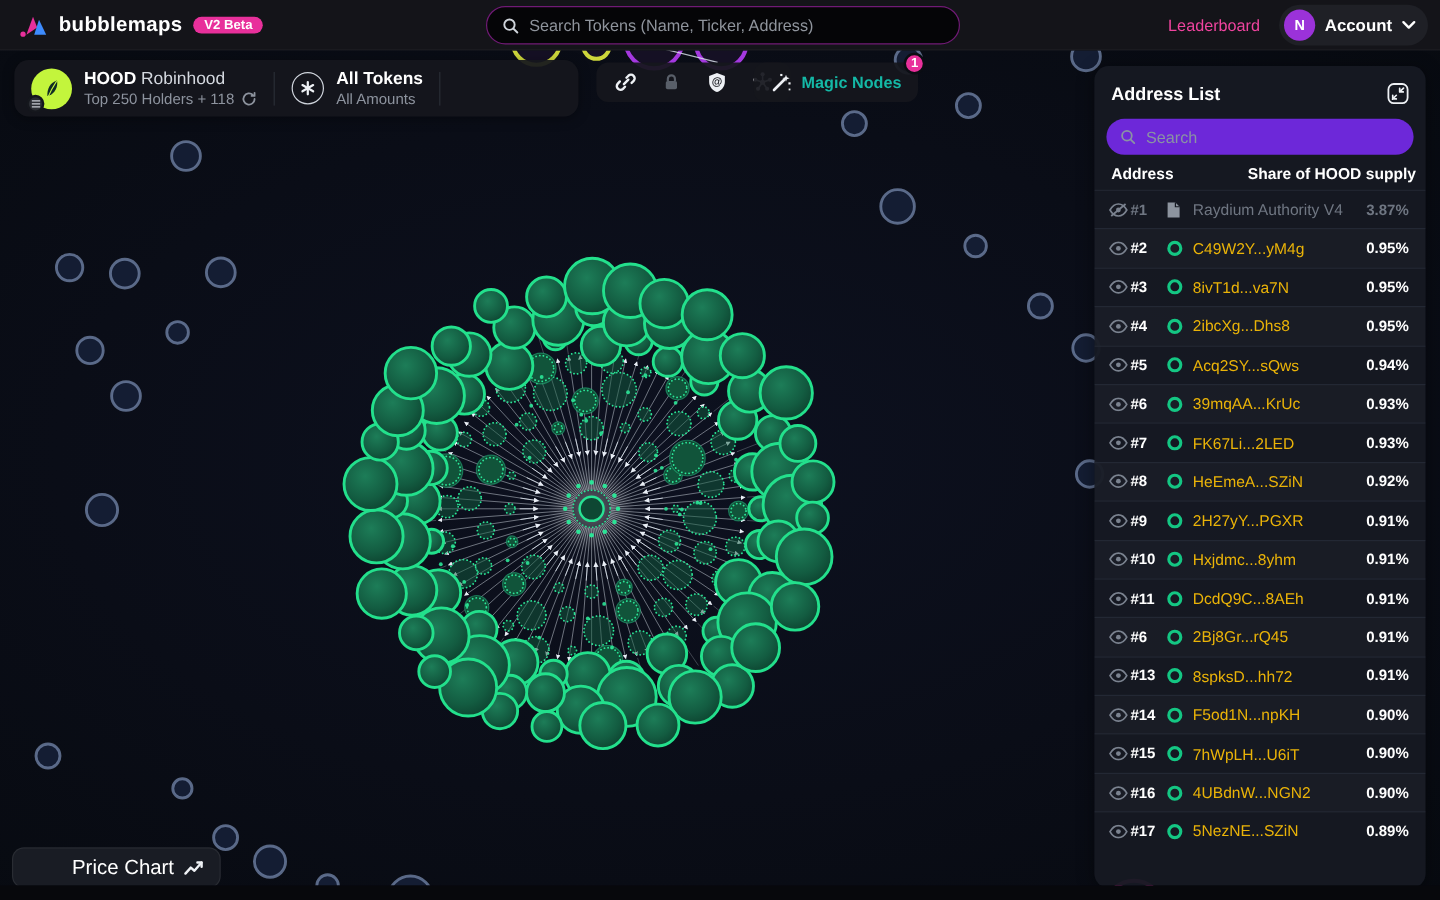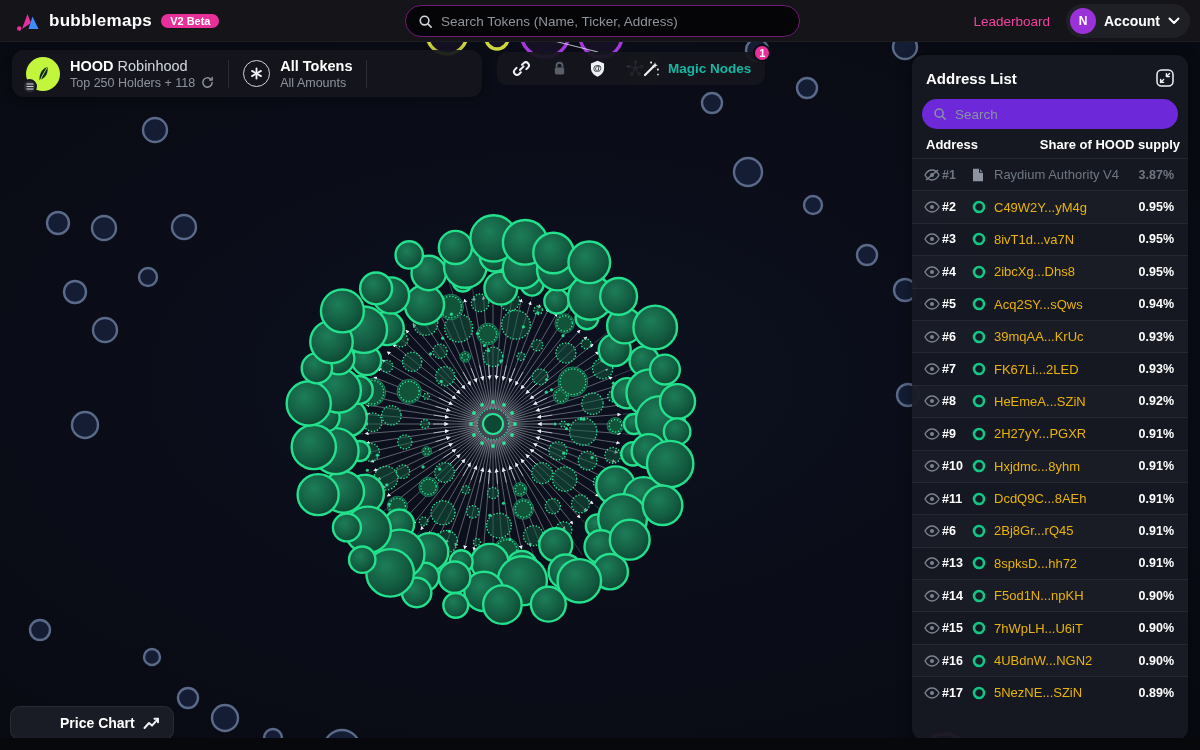--- a/index.html
+++ b/index.html
@@ -82,21 +82,21 @@
   .row .rank { width:30px; color:#fff; font-size:12.5px; font-weight:700; flex:none; }
   .row .ricon { width:22px; display:flex; align-items:center; flex:none; }
   .row .addr { flex:1; color:#eab308; font-size:13px; white-space:nowrap; overflow:hidden; }
   .row .pct { color:#fff; font-size:12.5px; font-weight:700; }
   .row.muted .rank, .row.muted .addr, .row.muted .pct { color:#6f7682; }
 
   
   .price-chart { position:absolute; left:10px; top:706px; height:34px; background:#1b1e25f0; border:1px solid
     rgba(255,255,255,.07); border-radius:10px; display:flex; align-items:center; gap:8px; padding:0 13px;
     z-index:20; cursor:pointer; }
-  .price-chart .label { color:#fff; font-size:14px; font-weight:700;padding-left:36px; }
+  .price-chart .label { color:#fff; font-size:17px; font-weight:400;padding-left:36px; }
 </style>
 </head>
 <body>
 
 <div id="app">
 
   <div id="canvas-wrap">
     <svg id="map-svg" width="1200" height="708" viewBox="0 42 1200 708">
         <defs>
           <radialGradient id="gBub" cx="40%" cy="35%" r="75%">

